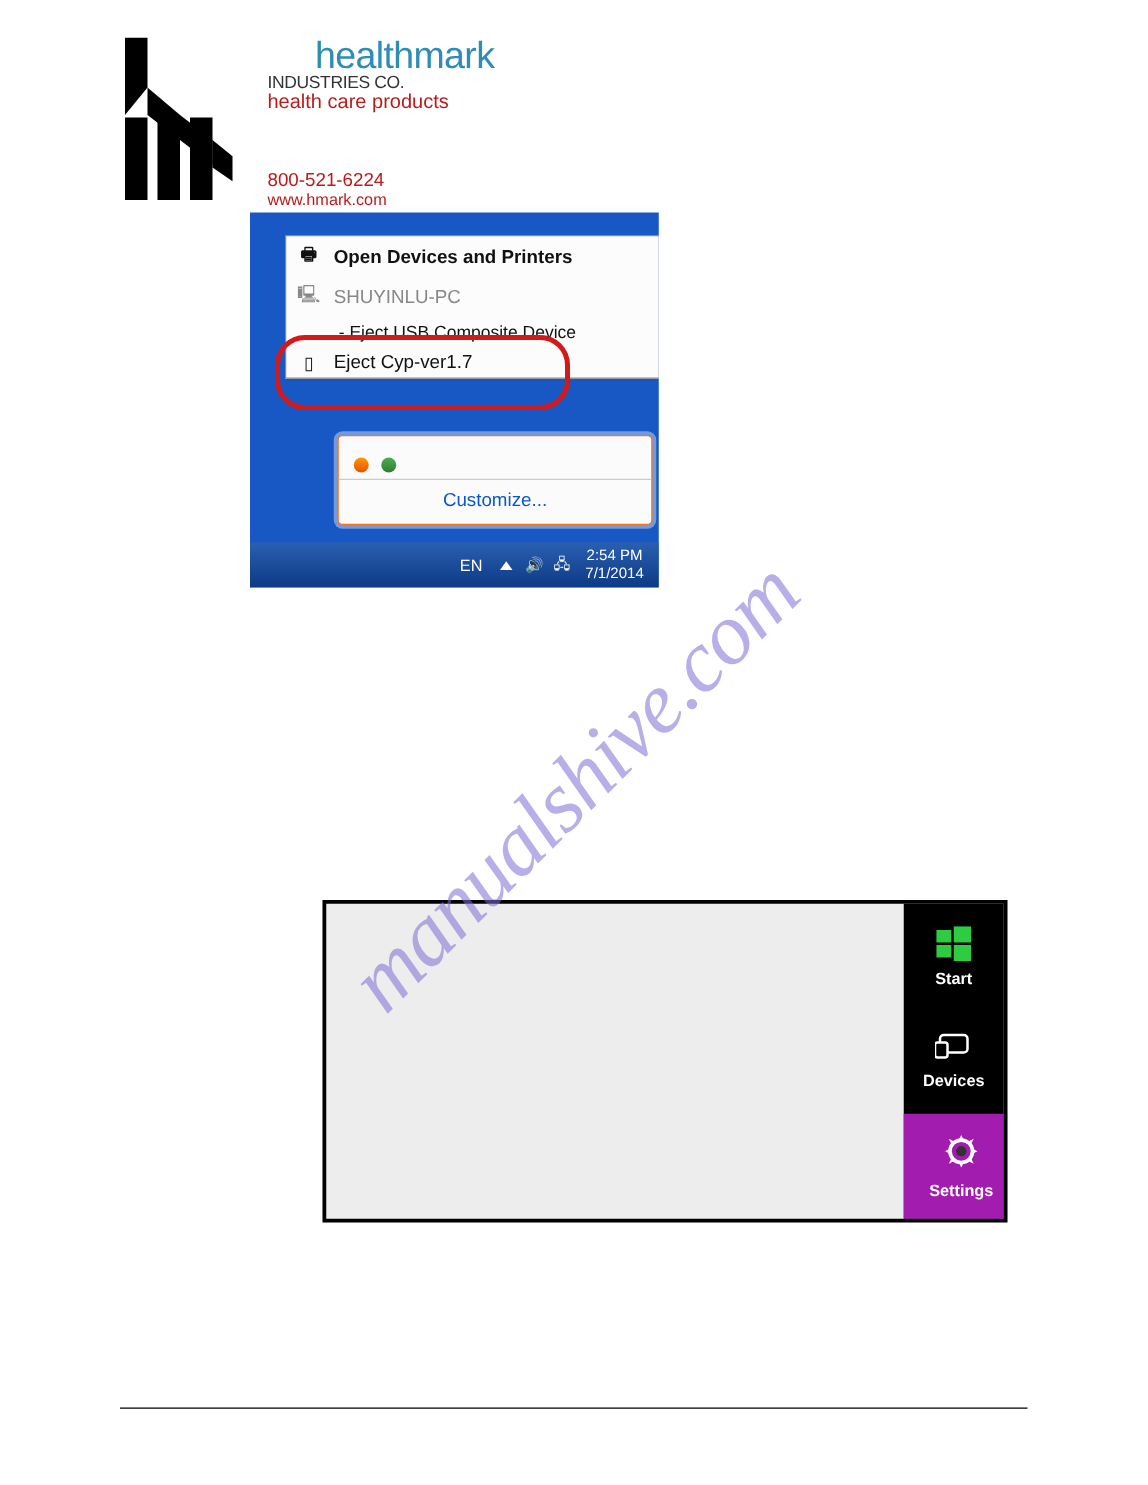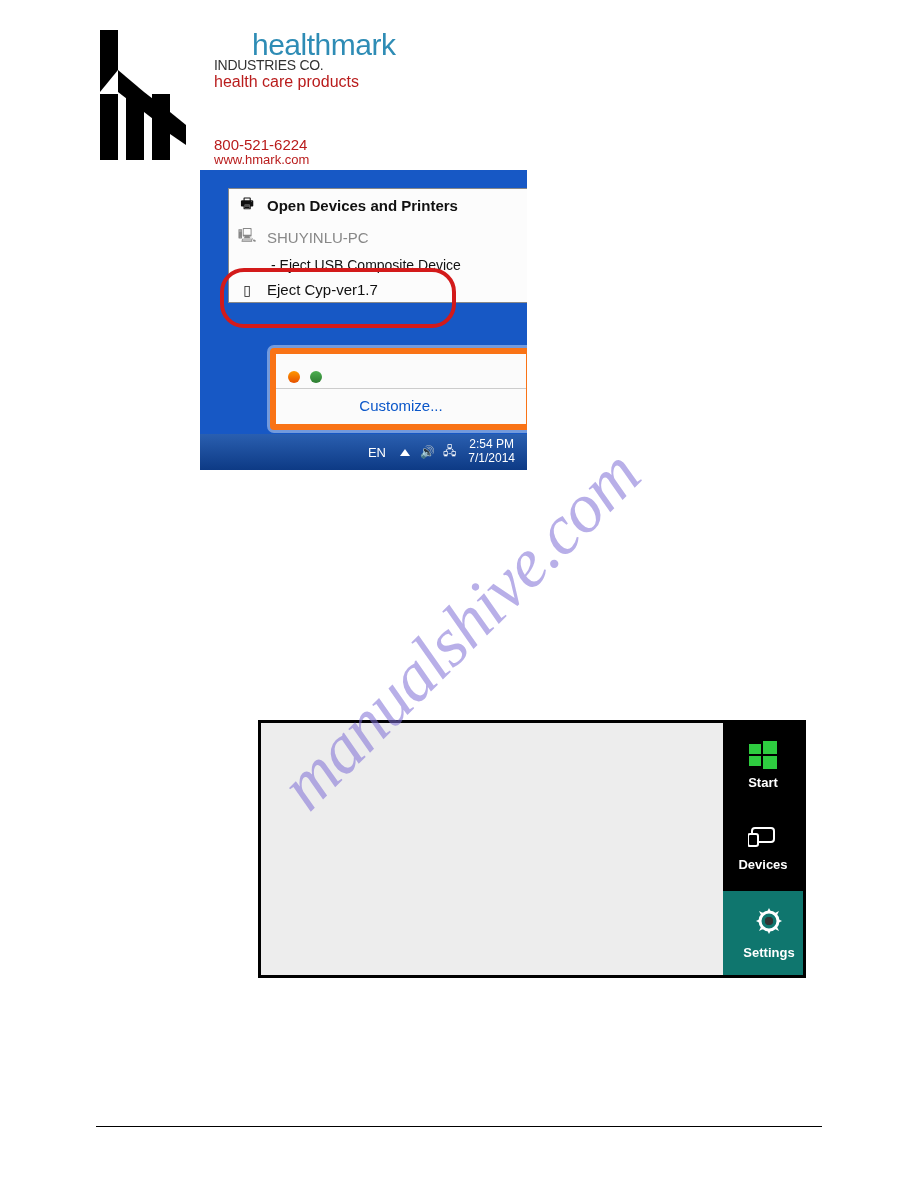--- a/index.html
+++ b/index.html
@@ -41,21 +41,21 @@
   
   .win7 {
     position:absolute;
     top:170px; left:200px;
     width:327px; height:300px;
     background:#1758c5;
     overflow:hidden;
   }
   .win7-mid {
     position:absolute; top:178px; left:70px; width:250px; height:70px;
-    background:#fbfbfb; border:6px solid #f97316; border-radius:4px;
+    background:#fbfbfb; border:1px solid #f97316; border-radius:4px;
     box-shadow:0 0 0 3px rgba(255,255,255,0.4);
   }
   .win7-mid-icons { position:absolute; top:-3px; left:0; right:0; height:40px; overflow:hidden; display:flex; gap:10px; padding:6px 12px; align-items:center;}
   .win7-mid-icons .chip { width:12px;height:12px; background:linear-gradient(#4caf50,#2e7d32); border-radius:50%;}
   .win7-mid-icons .chip.alt { background:linear-gradient(#ff9800,#e65100);}
   .win7-mid hr{ margin:34px 0 0 0; border:none; border-top:1px solid #ccc;}
   .win7-mid .cust { text-align:center; padding:8px 0; color:#0b57c9; font-size:15px;}
   .win7-menu {
     position:absolute; top:18px; left:28px; right:-10px;
     background:#fcfcfc; border:1px solid #888;
@@ -78,21 +78,21 @@
   .taskbar .clock{text-align:center; line-height:1.15; margin-left:8px;}
   
   
   .win8 {
     position:absolute;
     top:720px; left:258px; width:542px; height:252px;
     border:3px solid #000; background:#ededed;
   }
   .charm { position:absolute; top:0; right:0; bottom:0; width:80px; background:#000; display:flex; flex-direction:column;font-weight:bold;}
   .charm-item { flex:1; display:flex; flex-direction:column; align-items:center; justify-content:center; color:#fff; font-size:12px;}
-  .charm-item.active { background:#0f766e;padding-left:12px;}
+  .charm-item.active { background:#a21caf;padding-left:12px;}
   .charm-item .lab { margin-top:6px; font-size:13px;}
   .start-ico svg{display:block;}
   
   
   .watermark {
     position:absolute; left:0; top:0; width:918px; height:1188px;
     pointer-events:none; overflow:hidden;
   }
   .watermark span{
     position:absolute; left:460px; top:630px;

